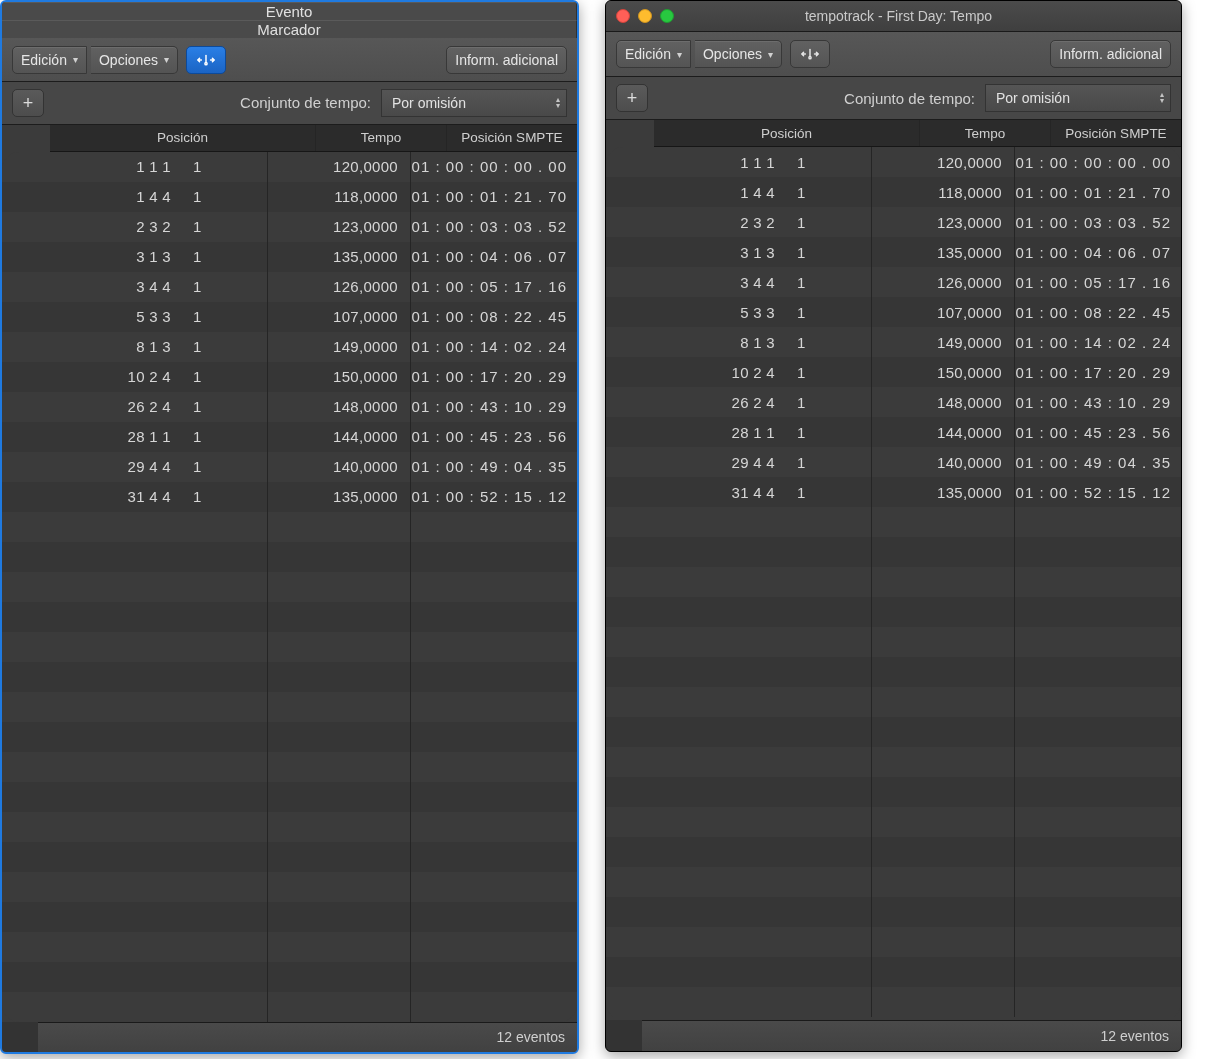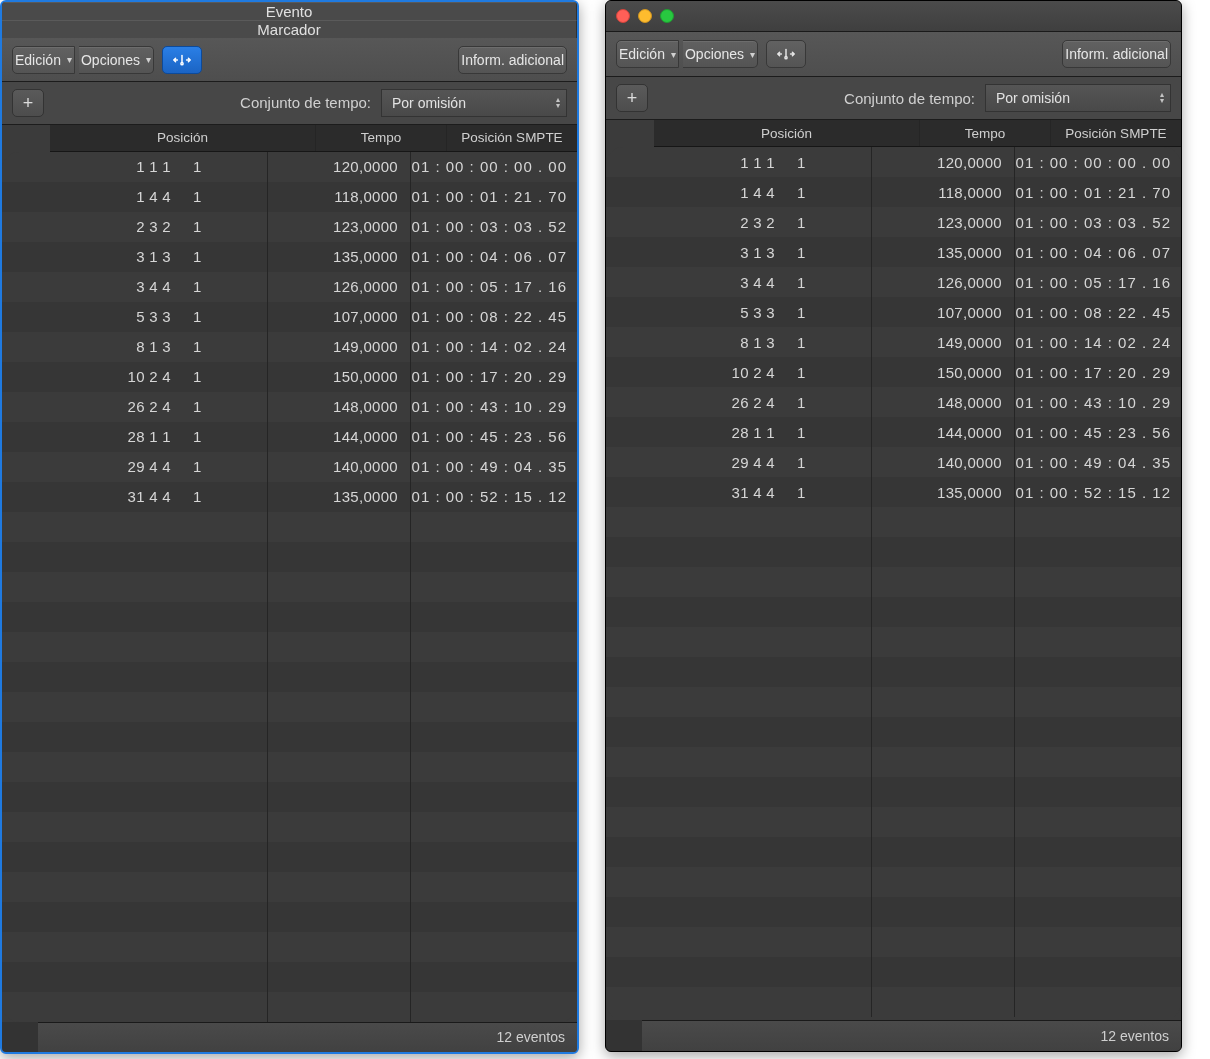--- a/index.html
+++ b/index.html
@@ -60,21 +60,21 @@
   .dot.yellow{background:#febc2e;border:1px solid #ce9321;}
   .dot.green{background:#28c840;border:1px solid #1e9d31;}
   .title-text{flex:1;text-align:center;font-size:14px;color:var(--title-text);}
   
   .toolbar{
     height:44px;background:linear-gradient(#575757,#4e4e4e);
     display:flex;align-items:center;padding:0 10px;gap:4px;
     border-bottom:1px solid #1c1c1c;
   }
   .dbtn{
-    height:26px;padding:0 2px;
+    height:26px;padding:0 8px;
     background:linear-gradient(#616161,#545454);
     border:1px solid #383838;border-radius:5px;
     color:#e6e6e6;font-size:14px;
     display:flex;align-items:center;gap:6px;
     box-shadow:inset 0 1px 0 rgba(255,255,255,.08);
   }
   .dbtn .chev{font-size:10px;opacity:.85;}
   .dbtn.group-left{border-top-right-radius:0;border-bottom-right-radius:0;margin-right:0;}
   .dbtn.group-right{border-top-left-radius:0;border-bottom-left-radius:0;border-left:0;}
   .iconbtn{
@@ -395,20 +395,21 @@
   </div>
 
   <div class="panel right">
 
     <div class="titlebar">
       <div class="traffic">
         <div class="dot red"></div>
         <div class="dot yellow"></div>
         <div class="dot green"></div>
       </div>
+      <div class="title-text">tempotrack - First Day: Tempo</div>
       <div style="width:56px"></div>
     </div>
 
     <div class="toolbar">
       <div class="dbtn group-left">
         <span>Edición</span>
         <span class="chev">▾</span>
       </div>
       <div class="dbtn group-right">
         <span>Opciones</span>

